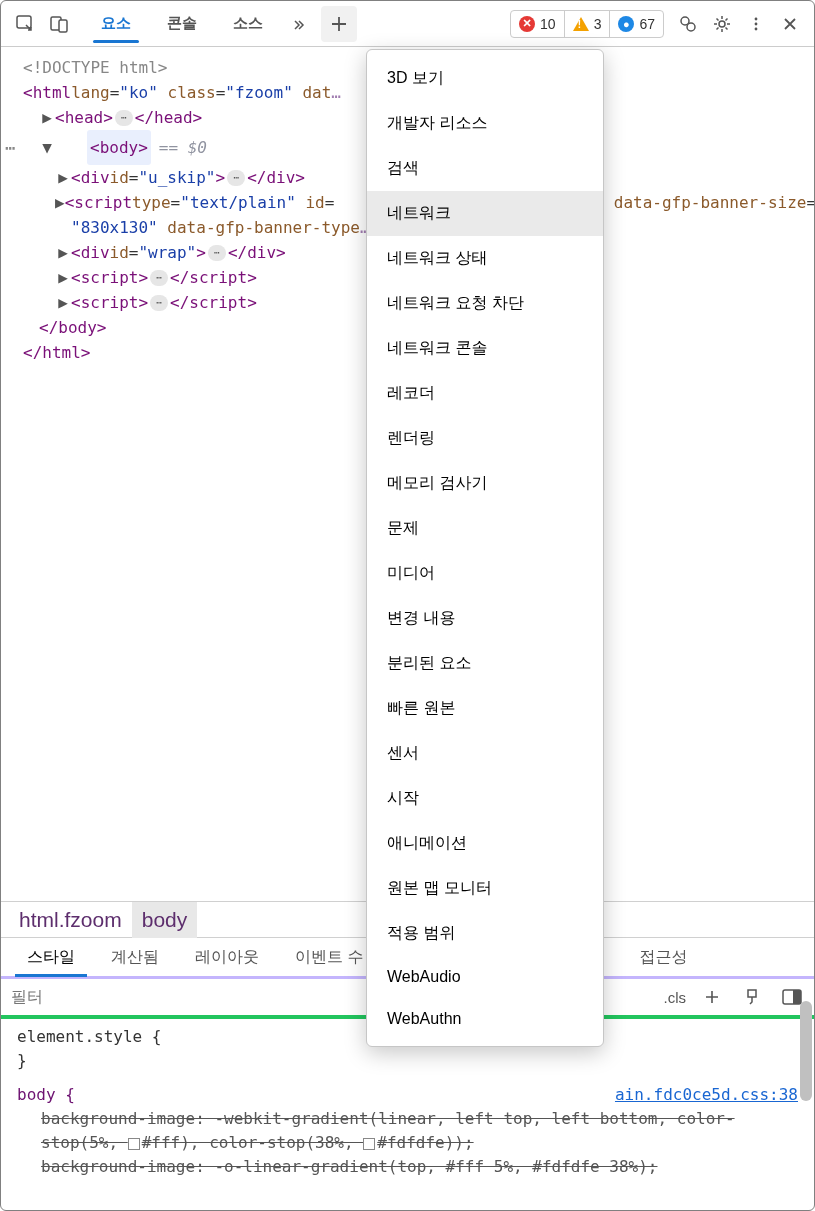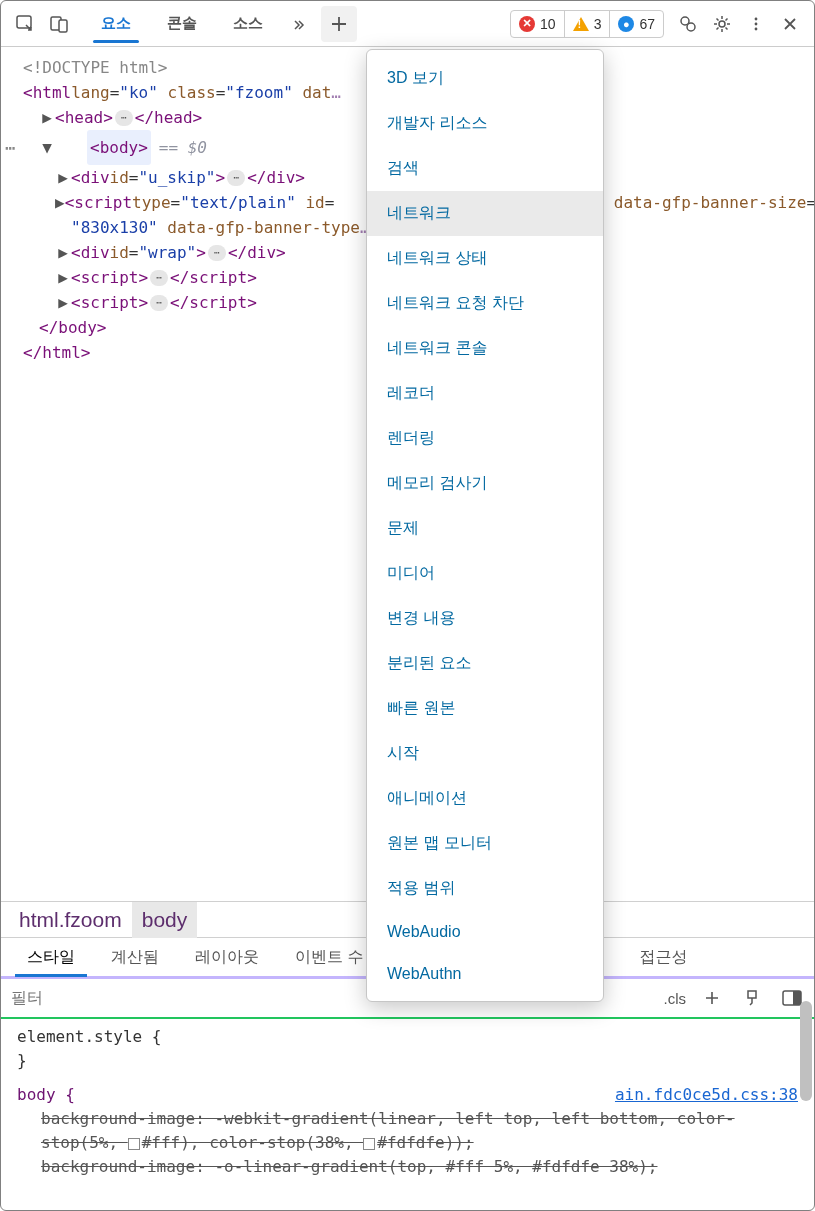--- a/index.html
+++ b/index.html
@@ -46,35 +46,35 @@
     .crumb span.cur { background:#e8e8e8; }
 
     
     .subtabbar { display:flex; align-items:center; border-top:1px solid #d0d0d0; border-bottom:3px solid #c4b5fd; height:42px; padding:0 8px; font-size:16px; }
     .subtab { padding:8px 18px; color:#555; position:relative; }
     .subtab.active { color:#000; }
     .subtab.active::after { content:""; position:absolute; left:6px; right:6px; bottom:-1px; height:3px; background:#1976d2; }
     .subtab.far { margin-left:240px; }
 
     
-    .filter-row { display:flex; align-items:center; border-bottom:2px solid #22c55e; height:40px; padding:0 8px; }
+    .filter-row { display:flex; align-items:center; border-bottom:4px solid #22c55e; height:40px; padding:0 8px; }
     .filter-row input { flex:1; border:none; outline:none; font-size:16px; color:#555; padding:4px 2px; background:transparent;}
     .filter-tools { display:flex; align-items:center; gap:12px; color:#555; font-size:15px;}
     .ft-btn{ width:28px;height:28px;display:flex;align-items:center;justify-content:center;}
 
     
     .styles-body { font-family:Consolas,Menlo,monospace; font-size:16px; line-height:24px; padding:6px 16px; }
     .sel-name { color:#6d1271; }
     .link { color:#1966d2; text-decoration:underline; float:right; }
     .strike { text-decoration:line-through; color:#555; }
     .box{ display:inline-block; width:12px;height:12px;border:1px solid #888; margin-right:2px; vertical-align:middle;}
 
     
     .dropdown { position:absolute; top:48px; left:365px; width:238px; background:#fff; border:1px solid #c6c6c6; border-radius:6px; box-shadow:0 6px 22px rgba(0,0,0,.22); padding:6px 0; z-index:100; }
-    .dd-item { padding:12px 20px; font-size:16px; color:#0369a1; }
+    .dd-item { padding:12px 20px; font-size:16px; color:#000000; }
     .dd-item.highlight { background:#eaeaea; }
 
     
     svg{ display:block; }
 
     
     .scroll-ind{ position:absolute; right:2px; top:1000px; width:12px; height:100px; background:#c0c0c0; border-radius:6px; }
   </style>
 </head>
 <body>
@@ -274,19 +274,20 @@
   <div class="dd-item">네트워크 요청 차단</div>
   <div class="dd-item">네트워크 콘솔</div>
   <div class="dd-item">레코더</div>
   <div class="dd-item">렌더링</div>
   <div class="dd-item">메모리 검사기</div>
   <div class="dd-item">문제</div>
   <div class="dd-item">미디어</div>
   <div class="dd-item">변경 내용</div>
   <div class="dd-item">분리된 요소</div>
   <div class="dd-item">빠른 원본</div>
+  <div class="dd-item">센서</div>
   <div class="dd-item">시작</div>
   <div class="dd-item">애니메이션</div>
   <div class="dd-item">원본 맵 모니터</div>
   <div class="dd-item">적용 범위</div>
   <div class="dd-item">WebAudio</div>
   <div class="dd-item">WebAuthn</div>
 </div>
 
 </body></html>

